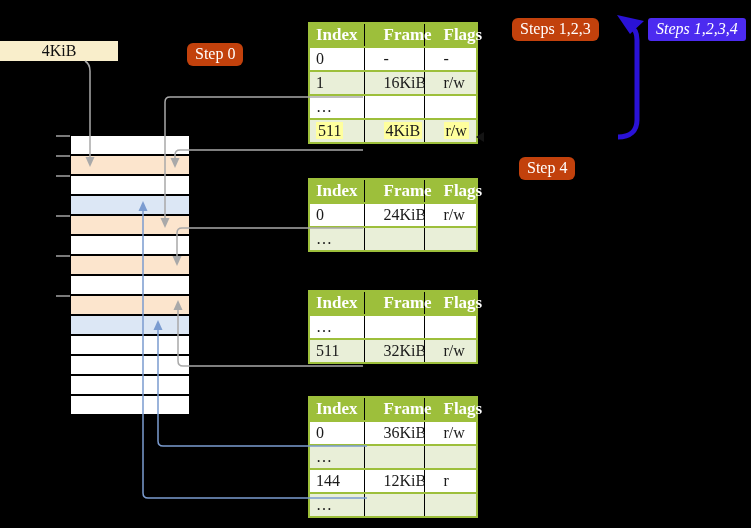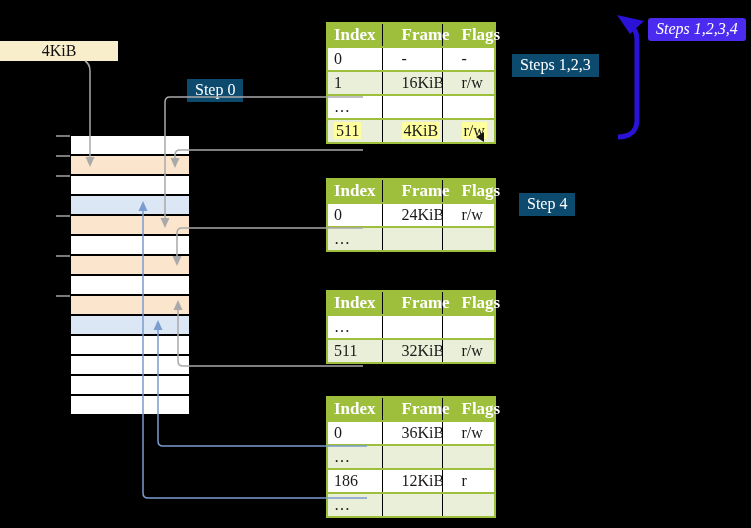--- a/index.html
+++ b/index.html
@@ -5,36 +5,36 @@
   html,body{margin:0;padding:0;background:#000;}
   #canvas{
     position:relative;width:751px;height:528px;background:#000;overflow:hidden;
     font-family:"Liberation Serif","DejaVu Serif",serif;
   }
   
   .chip{
     position:absolute;color:#fff;font-size:16px;line-height:1;
     padding:3px 8px 4px 8px;white-space:nowrap;
   }
-  .chip.red{background:#0c4a6e;border-radius:0;margin-top:36px;}
+  .chip.red{background:#c2410c;border-radius:6px;}
   .chip.blue{background:#4c2bf0;border-radius:3px;font-style:italic;}
   #page-size-box{
     position:absolute;left:0;top:41px;width:118px;height:20px;background:#f9eecb;
     color:#111;font-size:16px;text-align:center;line-height:20px;
   }
   
   #memory-column{position:absolute;left:70px;top:135px;width:120px;}
   .mem-row{width:120px;height:20px;box-sizing:border-box;border:1px solid #000;}
   .mem-row.white{background:#ffffff;}
   .mem-row.peach{background:#fce5cd;}
   .mem-row.blue{background:#dce7f5;}
   .tick{position:absolute;left:56px;width:14px;height:2px;background:#7a7a7a;}
   
   table.pt{
-    position:absolute;left:326px;border-collapse:collapse;width:168px;
+    position:absolute;left:308px;border-collapse:collapse;width:168px;
     background:#fff;border:2px solid #9dbf3b;table-layout:fixed;
   }
   table.pt th{
     background:#9dbf3b;color:#fff;font-size:17px;font-weight:bold;text-align:left;
     padding:1px 6px;height:22px;box-sizing:border-box;
   }
   table.pt td{
     font-size:16px;color:#1a1a1a;padding:1px 6px;height:24px;box-sizing:border-box;
     border-top:2px solid #9dbf3b;background:#fff;white-space:nowrap;overflow:hidden;
   }
@@ -182,21 +182,21 @@
       <td>0</td>
       <td>36KiB</td>
       <td>r/w</td>
     </tr>
     <tr class="shade">
       <td>…</td>
       <td></td>
       <td></td>
     </tr>
     <tr>
-      <td>186</td>
+      <td>144</td>
       <td>12KiB</td>
       <td>r</td>
     </tr>
     <tr class="shade">
       <td>…</td>
       <td></td>
       <td></td>
     </tr>
   </tbody>
     </table>

